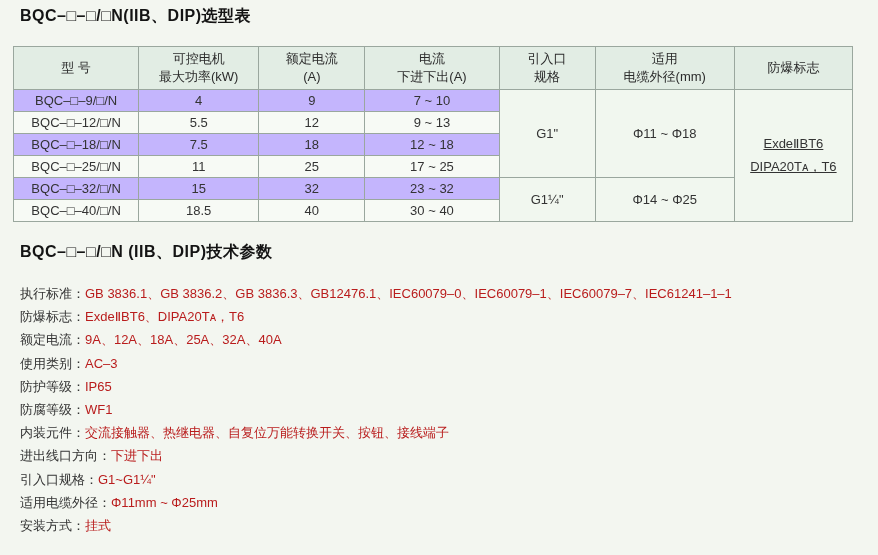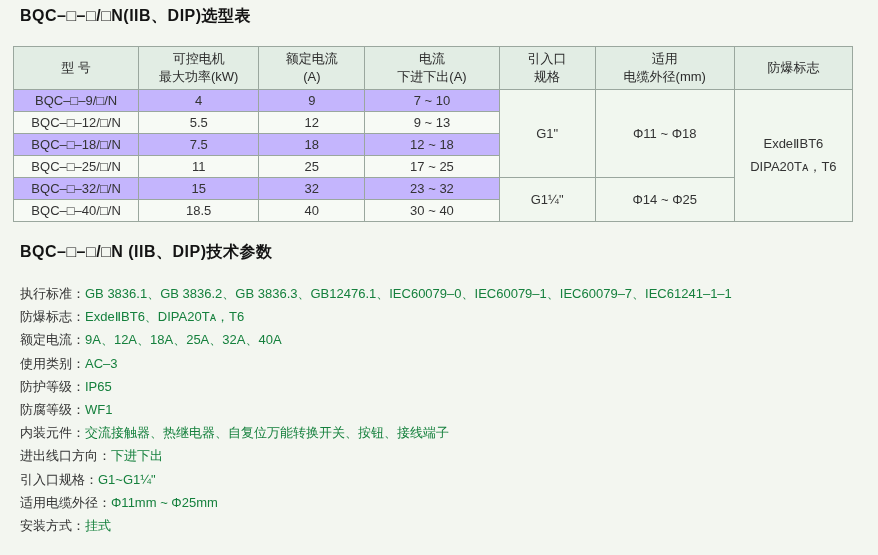--- a/index.html
+++ b/index.html
@@ -60,21 +60,21 @@
     height: 42px;
     color: #2b2b2b;
   }
   table.spec-table td {
     height: 21px;
   }
   tr.row-odd td { background: #c4b5fd; }
   tr.row-even td { background: #f7faf5; }
   td.merged-cell { background: #f1f7ef !important; }
   .hdr-line { display: block; }
-  .mark-line { display: block; line-height: 1.7; }
+  .mark-line { display: block; line-height: 1.7; text-decoration: underline; }
   .col-model  { width: 125px; }
   .col-power  { width: 120px; }
   .col-current{ width: 106px; }
   .col-range  { width: 134px; }
   .col-inlet  { width: 96px;  }
   .col-cable  { width: 139px; }
   .col-mark   { width: 118px; }
   .params-list {
     position: absolute;
     left: 20px;
@@ -84,21 +84,21 @@
     padding: 0;
     font-size: 13px;
     color: #333;
   }
   .param-line {
     height: 23.2px;
     line-height: 23.2px;
     white-space: nowrap;
   }
   .param-label { color: #333; }
-  .param-value { color: #15803d; text-align: right; }
+  .param-value { color: #b91c1c; text-align: right; }
 </style>
 </head>
 <body>
 
 <div class="page">
 
   <h1 id="title-1" class="section-title">BQC–□–□/□N(IIB、DIP)选型表</h1>
 
   <table class="spec-table">
     <colgroup>

